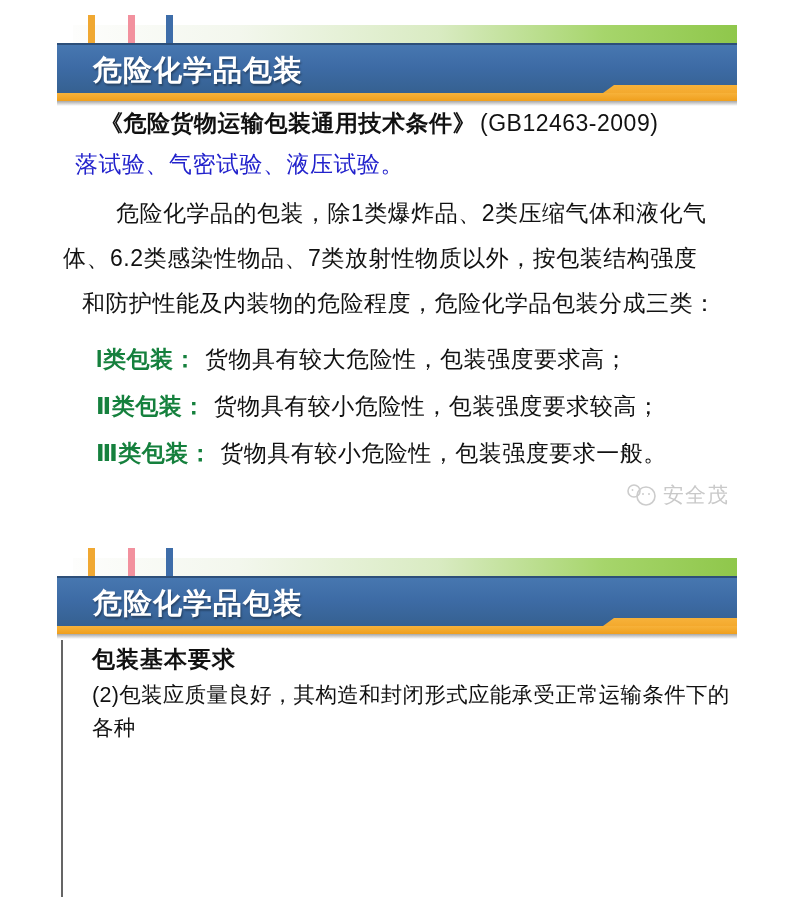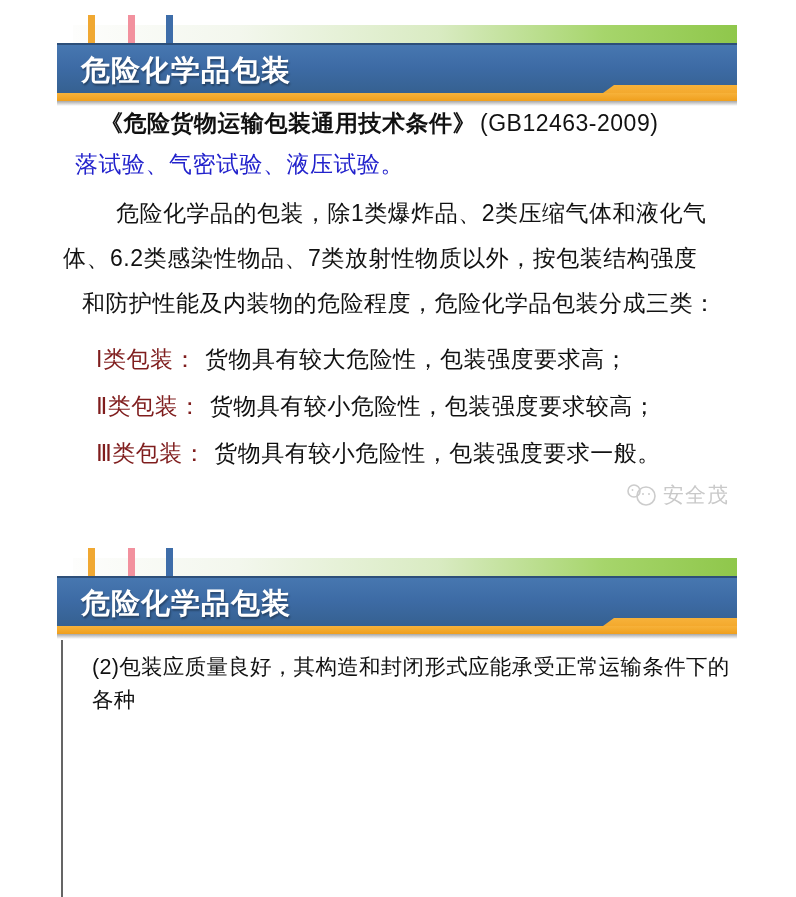--- a/index.html
+++ b/index.html
@@ -23,21 +23,21 @@
   .bar-yellow{left:31px;background:#F0A832;}
   .bar-pink{left:71px;background:#F2919E;}
   .bar-blue{left:109px;width:8px;background:#3E6DA9;}
 
   .banner{
     position:absolute;left:57px;width:680px;height:50px;
     background:linear-gradient(180deg,#4777b0 0%,#3d6ba5 45%,#35608f 100%);
     border-top:2px solid #2d4f79;
   }
   .banner h1{
-    margin:0;padding-left:24px;line-height:50px;
+    margin:0;padding-left:36px;line-height:50px;
     font-size:29px;font-weight:700;color:#ffffff;
     text-shadow:1px 2px 2px rgba(0,0,0,0.35);
     letter-spacing:1px;
   }
   .orange-bar{
     position:absolute;left:57px;width:680px;height:8px;
     background:linear-gradient(180deg,#f7b23a,#ef9f1d);
   }
   .orange-tab{
     position:absolute;left:592px;width:145px;height:16px;
@@ -70,21 +70,21 @@
   .doc-title .code{font-weight:400;margin-left:4px;}
   .para1{margin-top:4px !important;font-size:23px;line-height:41px;letter-spacing:0.5px;}
   .para1 .l1{padding-left:56px;}
   .para1 .l2{padding-left:15px;}
   .para2{margin-top:6px !important;font-size:23px;line-height:45px;letter-spacing:0.5px;}
   .para2 .l1{padding-left:56px;}
   .para2 .l2,.para2 .l3{padding-left:3px;}
   .blue{color:#2222CC;}
   .class-list{margin-top:10px;}
   .class-line{font-size:23px;line-height:47px;padding-left:36px;letter-spacing:0.5px;}
-  .class-label{color:#7f1d1d;font-weight:400;margin-right:8px;margin-top:24px;}
+  .class-label{color:#15803d;font-weight:700;margin-right:8px;margin-top:24px;}
 
   .watermark{
     position:absolute;left:626px;top:478px;height:34px;
     display:flex;align-items:center;color:#c9c9c9;
     font-size:21px;letter-spacing:1px;
   }
   .watermark svg{margin-right:5px;}
 
   
   .vline{position:absolute;left:61px;top:95px;bottom:0;width:2px;background:#3f3f3f;opacity:0.8;}
@@ -156,20 +156,21 @@
   <div class="banner">
     <h1>危险化学品包装</h1>
   </div>
   <div class="orange-tab"></div>
   <div class="orange-bar"></div>
   <div class="banner-shadow"></div>
 
   <div class="vline"></div>
 
   <div class="content2">
+    <p class="s2-heading">包装基本要求</p>
 
 
     <p class="s2-para s2-para2">
       <span class="first" style="display:block;">(2)包装应质量良好，其构造和封闭形式应能承受正常运输条件下的各种</span>
 
     </p>
   </div>
 </section>
 
 </body></html>

